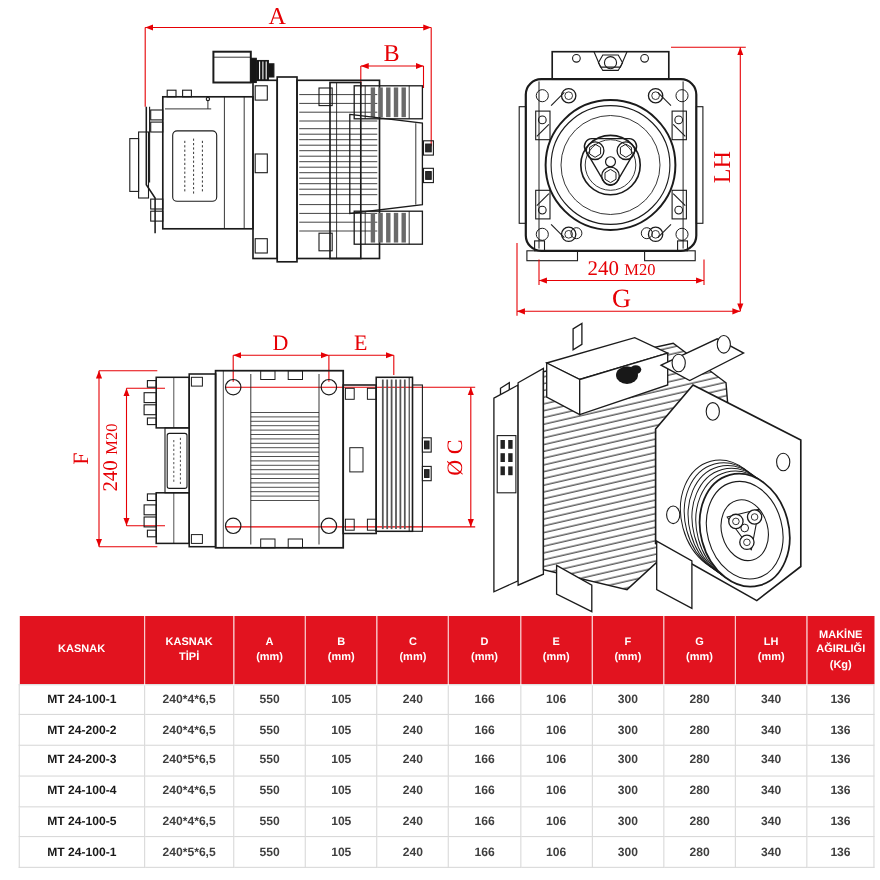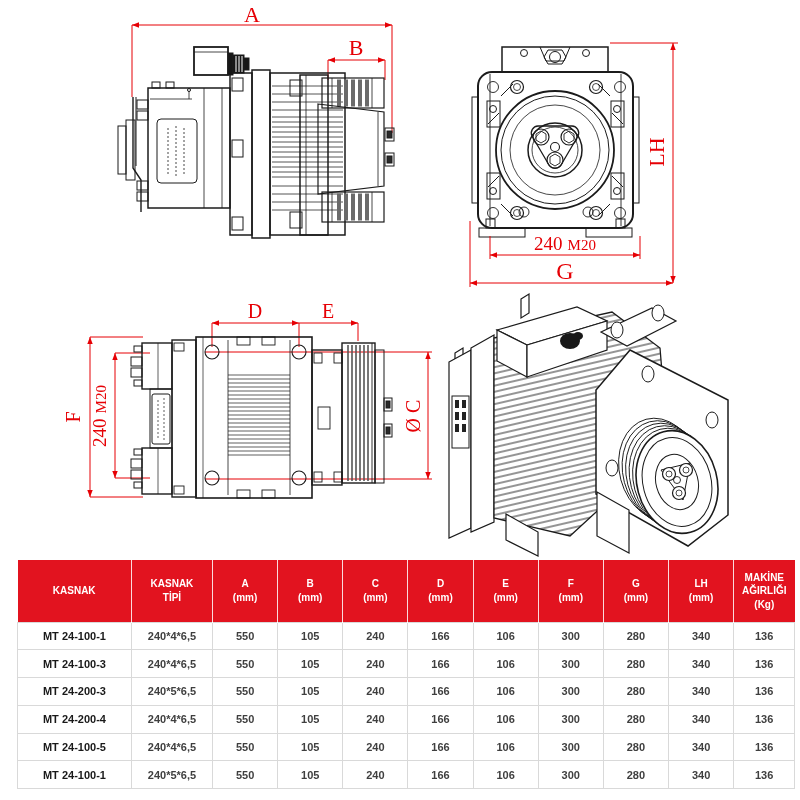--- a/index.html
+++ b/index.html
@@ -453,21 +453,21 @@
         <td>105</td>
         <td>240</td>
         <td>166</td>
         <td>106</td>
         <td>300</td>
         <td>280</td>
         <td>340</td>
         <td>136</td>
       </tr>
       <tr>
-        <td class="model">MT 24-100-3</td>
+        <td class="model">MT 24-200-2</td>
         <td>240*4*6,5</td>
         <td>550</td>
         <td>105</td>
         <td>240</td>
         <td>166</td>
         <td>106</td>
         <td>300</td>
         <td>280</td>
         <td>340</td>
         <td>136</td>
@@ -479,21 +479,21 @@
         <td>105</td>
         <td>240</td>
         <td>166</td>
         <td>106</td>
         <td>300</td>
         <td>280</td>
         <td>340</td>
         <td>136</td>
       </tr>
       <tr>
-        <td class="model">MT 24-200-4</td>
+        <td class="model">MT 24-100-4</td>
         <td>240*4*6,5</td>
         <td>550</td>
         <td>105</td>
         <td>240</td>
         <td>166</td>
         <td>106</td>
         <td>300</td>
         <td>280</td>
         <td>340</td>
         <td>136</td>

